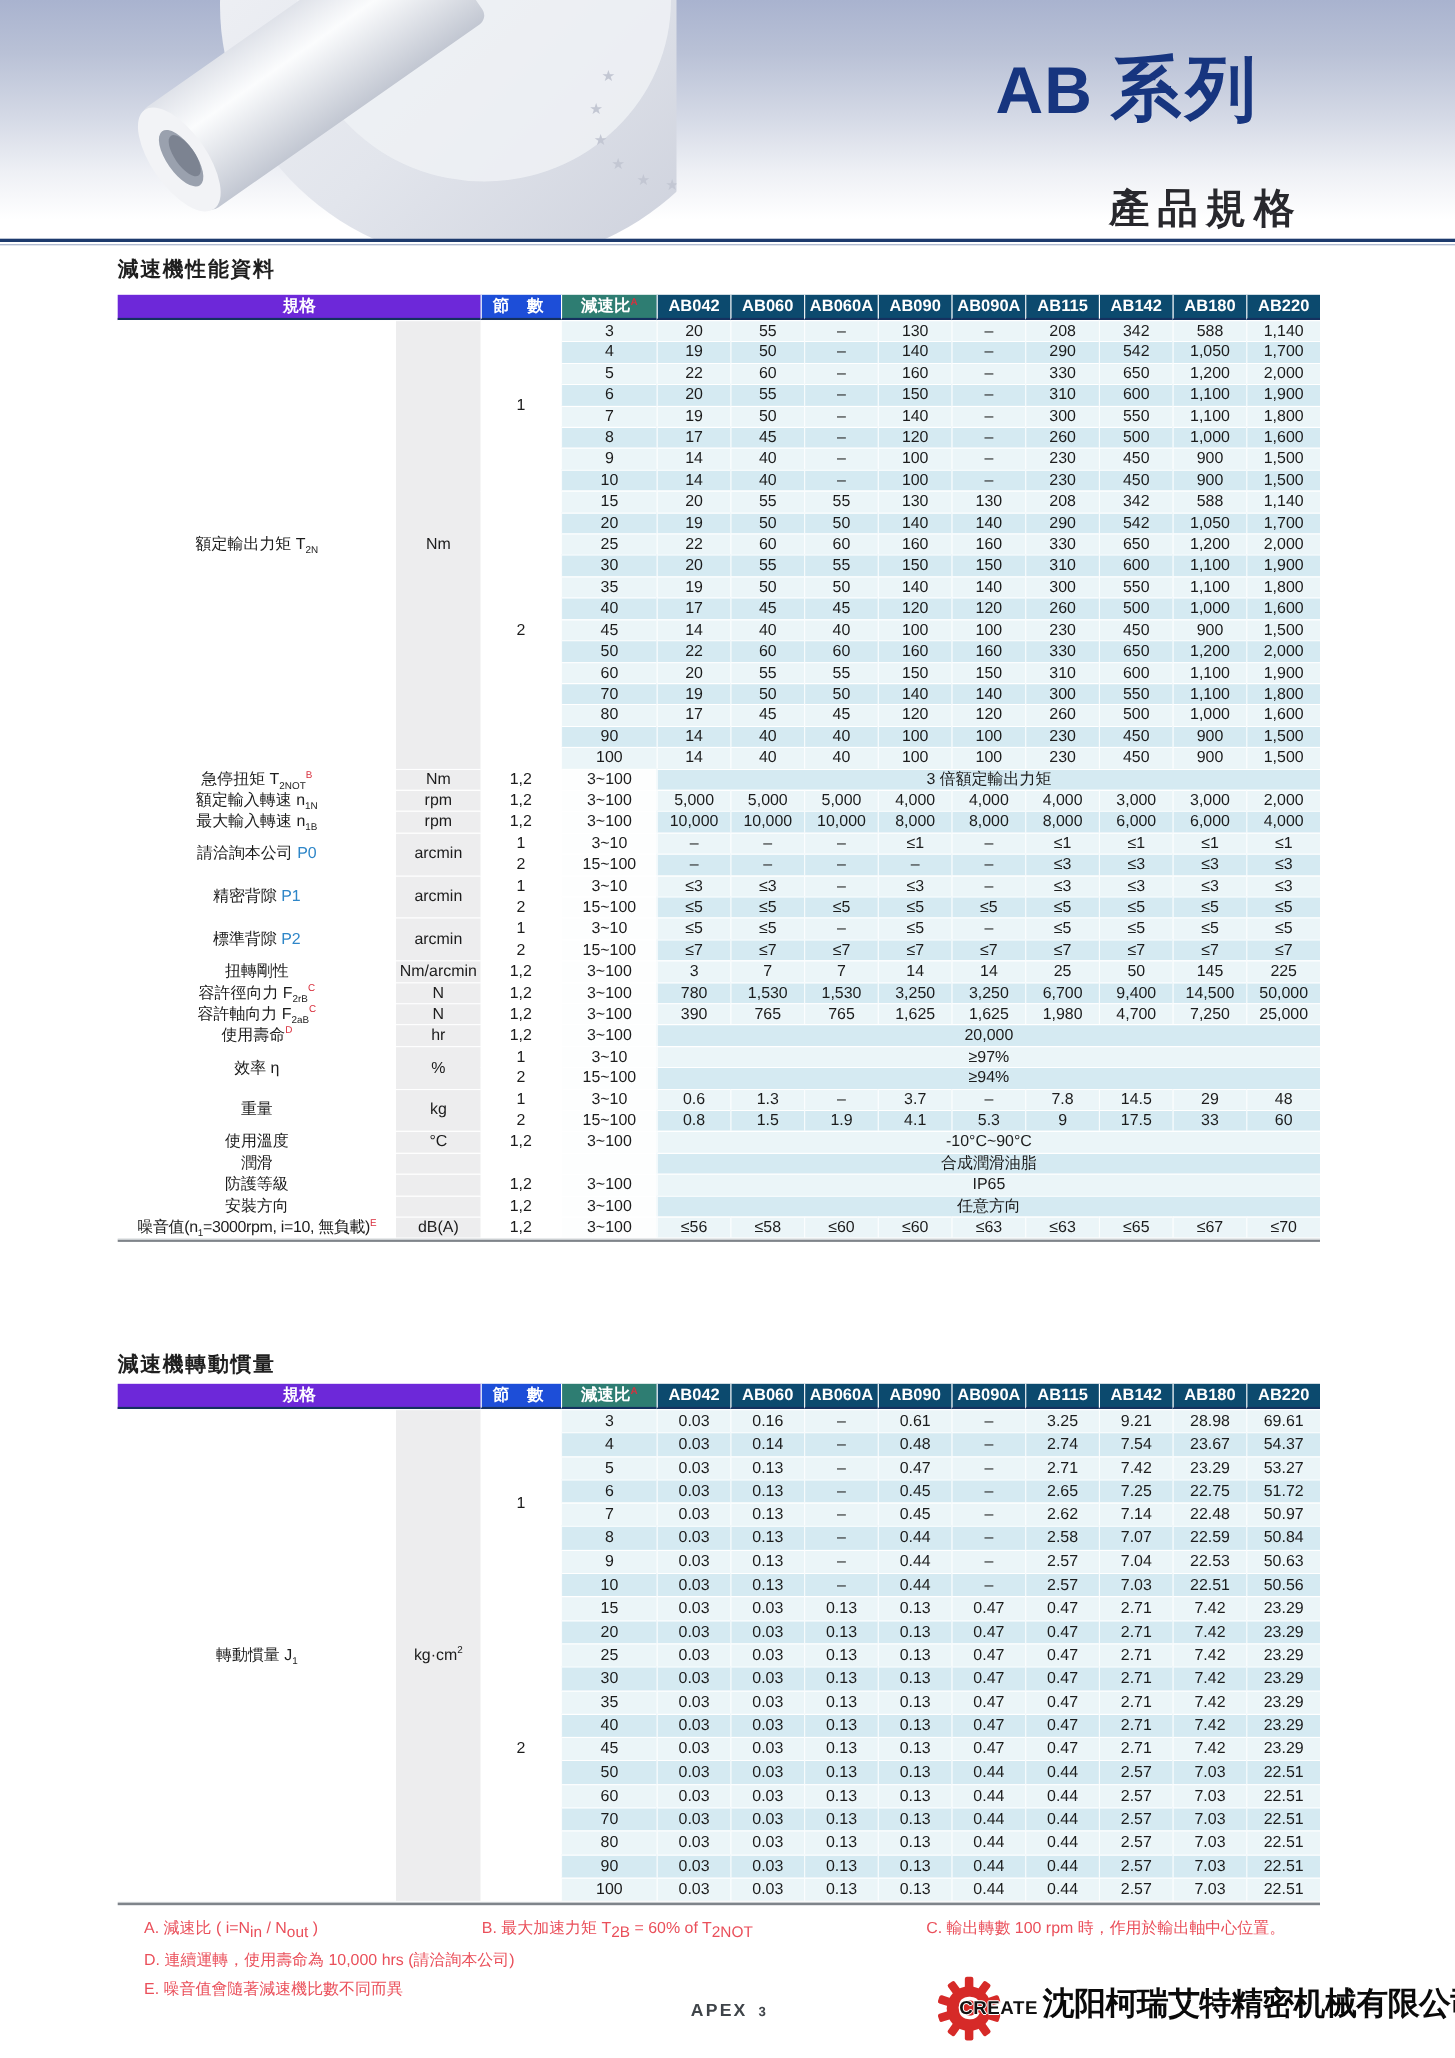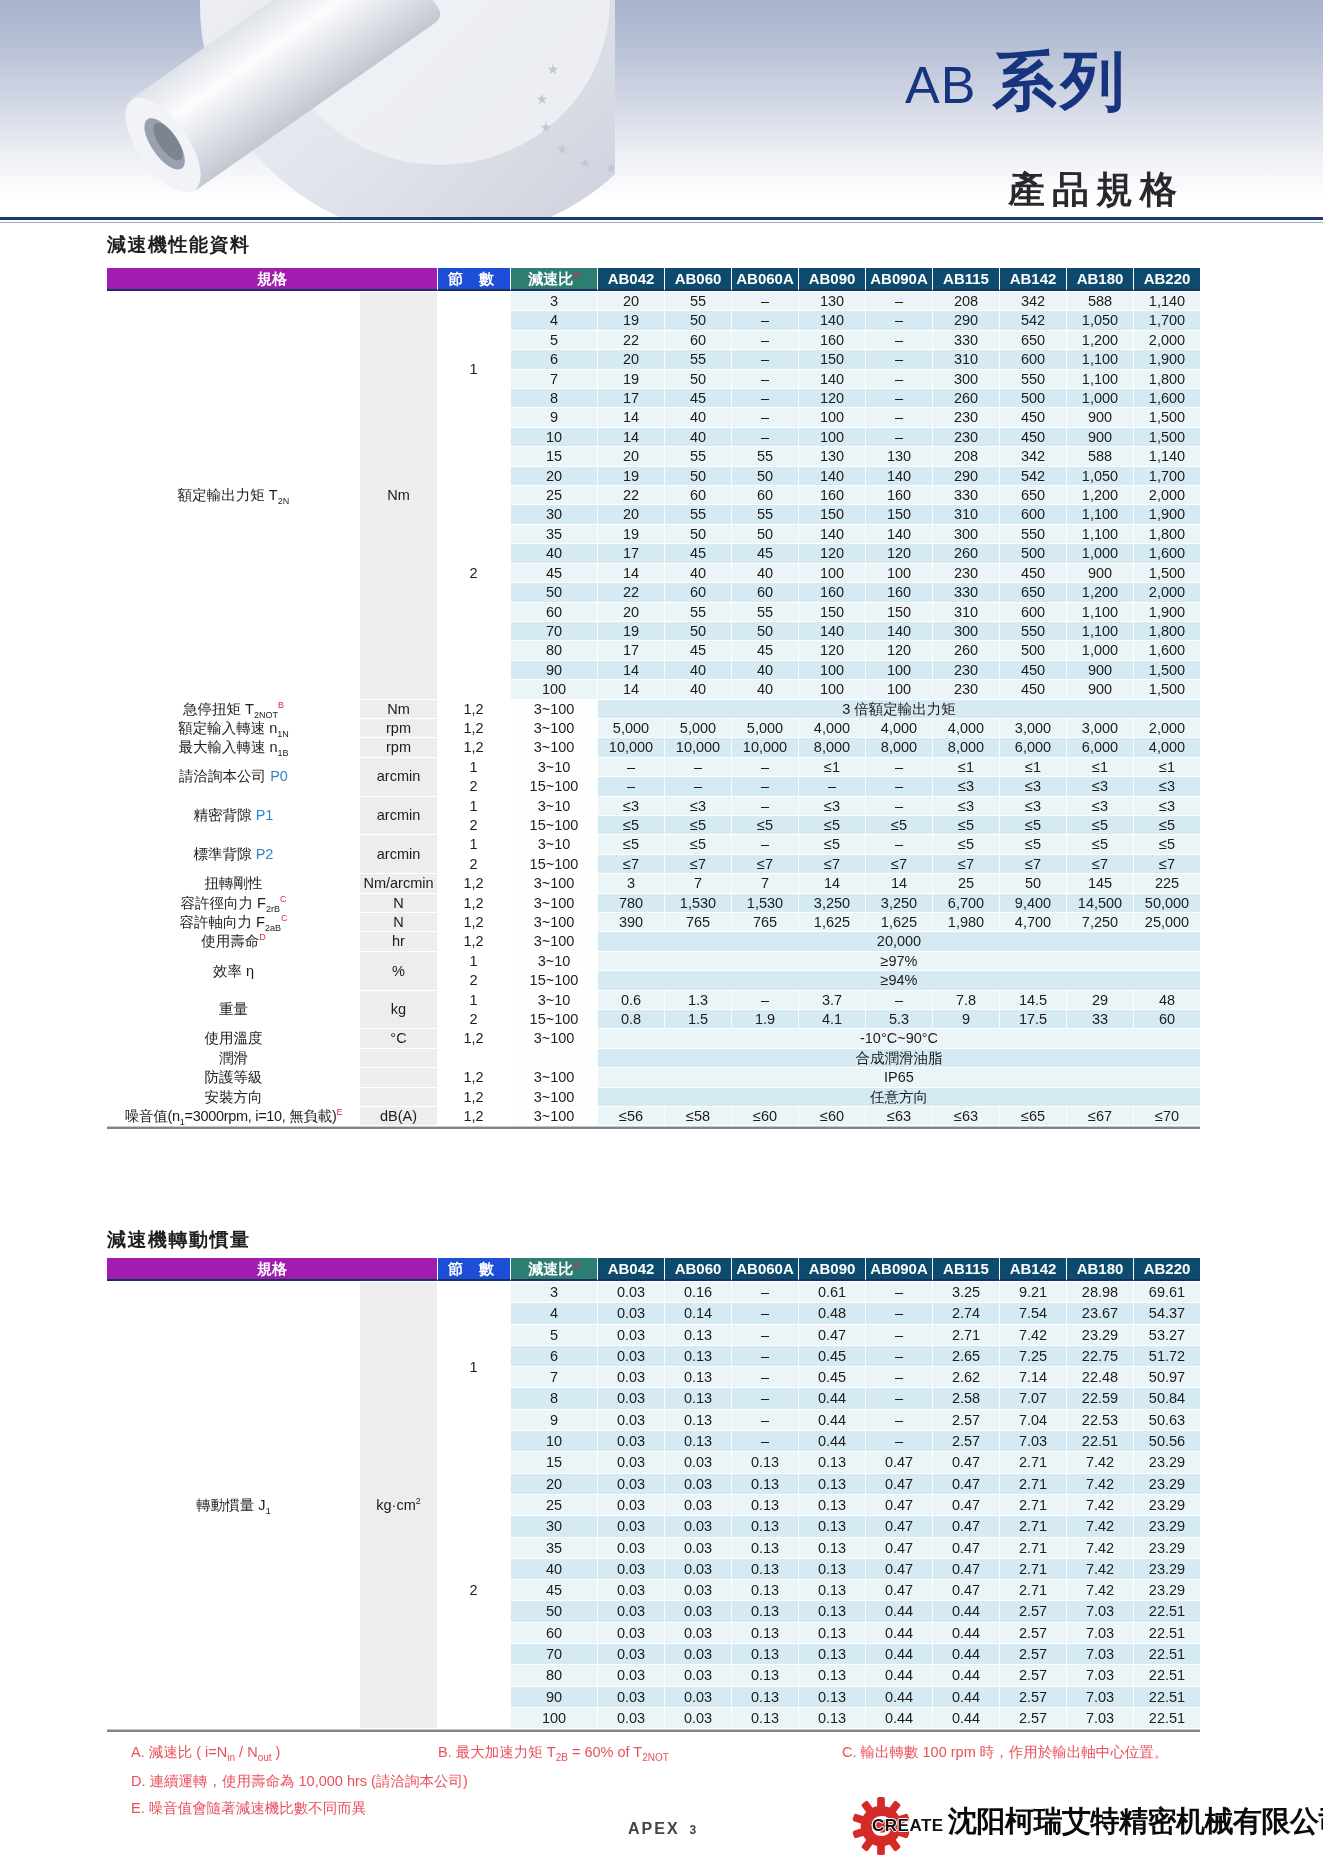--- a/index.html
+++ b/index.html
@@ -4,42 +4,42 @@
 <style>
   html,body{margin:0;padding:0;background:#fff;}
   .page{position:relative;width:1323px;height:1871px;background:#ffffff;overflow:hidden;
         font-family:"Liberation Sans","DejaVu Sans",sans-serif;color:#1c1c1c;}
 
   
   .banner{position:absolute;left:0;top:0;width:1323px;height:217px;
           background:linear-gradient(to bottom,#a9b3cf 0%,#b9c1d6 22%,#d3d8e5 48%,#eef0f5 72%,#ffffff 92%);}
   .gearbox{position:absolute;left:55px;top:0;}
   .ab-title{position:absolute;left:905px;top:38px;display:flex;align-items:baseline;gap:16px;}
-  .ab-title .latin{font-size:52px;font-weight:400;color:#17357f;letter-spacing:1px;}
+  .ab-title .latin{font-size:60px;font-weight:700;color:#17357f;letter-spacing:1px;}
   .ab-title .cjk{font-size:64px;font-weight:900;color:#17357f;letter-spacing:4px;}
   .banner-sub{position:absolute;left:1008px;top:118px;font-size:37px;font-weight:bold;
               color:#28282d;letter-spacing:7px;margin-top:47px;}
   .rule1{position:absolute;left:0;top:217px;width:1323px;height:3px;background:#1d3a6d;}
   .rule2{position:absolute;left:0;top:222px;width:1323px;height:1px;background:#9fabc6;}
 
   
   .sec-title{position:absolute;left:107px;font-size:19px;font-weight:bold;color:#1f1f1f;letter-spacing:1.5px;}
   .t1-title{top:232px;}
   .t2-title{top:1227px;}
 
   
   .tbl-wrap{position:absolute;left:107px;width:1093px;border-bottom:2px solid #7f848a;}
   .tbl-wrap::after{content:"";display:block;height:1px;background:#c6cacd;margin-top:1px;}
   #t1-mount{top:268px;}
   #t2-mount{top:1258px;}
   table.spec{border-collapse:separate;border-spacing:0;table-layout:fixed;width:1093px;}
   table.spec th{height:21px;line-height:21px;padding:0;font-size:15px;font-weight:bold;color:#fff;
                 text-align:center;border-bottom:2px solid #15315f;overflow:hidden;white-space:nowrap;}
   table.spec th:not(:first-child){border-left:1.5px solid #fff;}
-  th.h-spec{background:#a21caf;}
+  th.h-spec{background:#6d28d9;}
   th.h-stg{background:#1d4ed8;letter-spacing:6px;}
   th.h-ratio{background:#2e7d72;}
   th.h-m{background:#0c4a6e;font-size:14.5px;}
   table.spec td{padding:0;text-align:center;font-size:14.5px;color:#1c1c1c;
                 overflow:hidden;white-space:nowrap;border-top:1px solid #fff;}
   .t1 td{height:18.4px;line-height:18.4px;}
   .t2 td{height:20.3px;line-height:20.3px;}
   td.lbl{text-align:left;padding-left:3px;background:#fff;border-top:1px solid #aeb3b8;font-size:14.5px;}
   td.sm{font-size:11.8px;letter-spacing:-0.3px;}
   td.unit{background:#ededee;border-top:1px solid #c2c6c9;}
@@ -50,21 +50,21 @@
   td.d,td.sp{border-left:1px solid rgba(255,255,255,.85);}
   td.s0{background:#ebf5f8;}
   td.s1{background:#d5eaf2;}
   td.rl{border-top:2.5px solid #c2202f;}
   sub,sup{line-height:0;font-size:9px;}
   sup.red{color:#d8303e;}
   .acc{color:#2e86c8;}
 
   
   .fn{position:absolute;font-size:14.5px;color:#ea4f5a;white-space:nowrap;}
-  .fn sub{font-size:10px;color:#ea4f5a;}
+  .fn sub{font-size:14px;color:#ea4f5a;}
   .fn-a{left:131px;top:1743px;}
   .fn-b{left:438px;top:1743px;}
   .fn-c{left:842px;top:1743px;}
   .fn-d{left:131px;top:1772px;}
   .fn-e{left:131px;top:1799px;}
 
   
   .apex{position:absolute;left:628px;top:1820px;font-size:16px;font-weight:bold;
         color:#3f4449;letter-spacing:2px;}
   .apex .pg{font-size:12px;font-weight:bold;margin-left:10px;}

